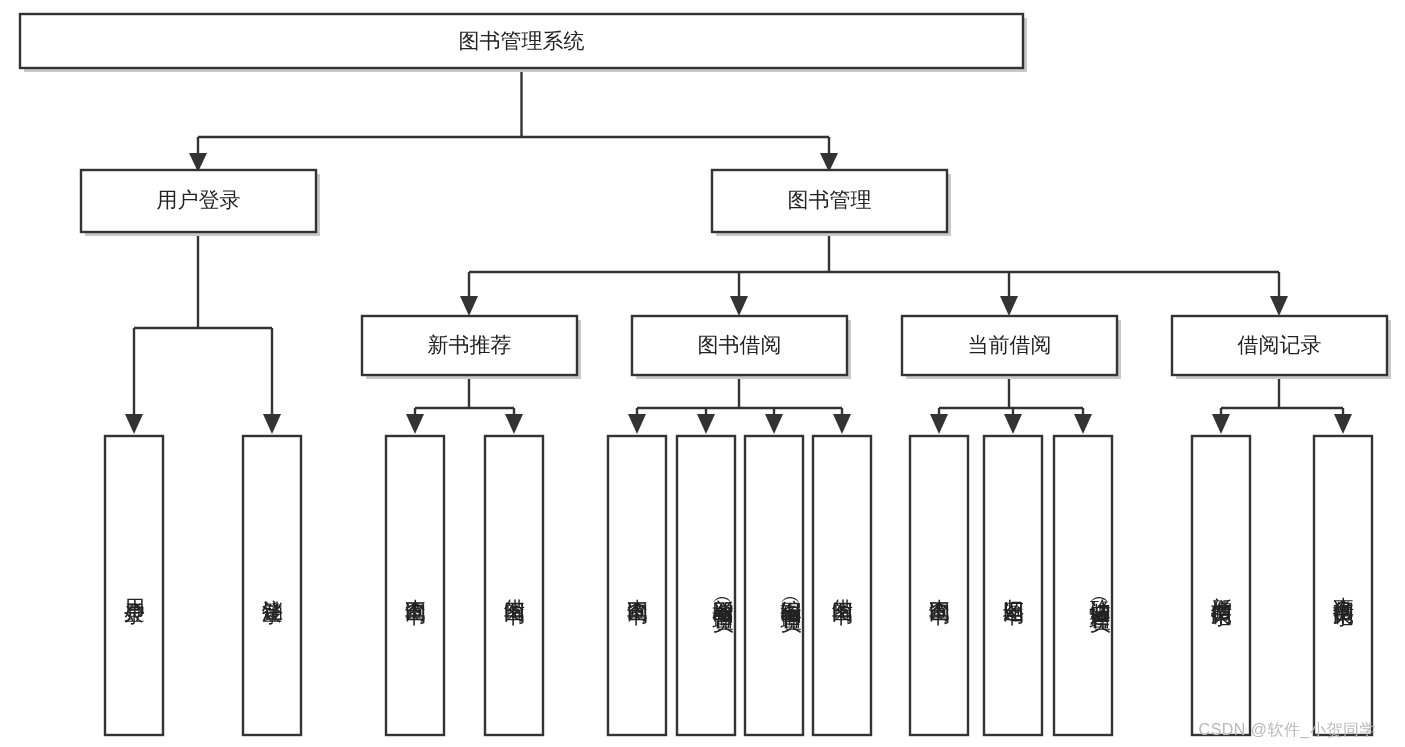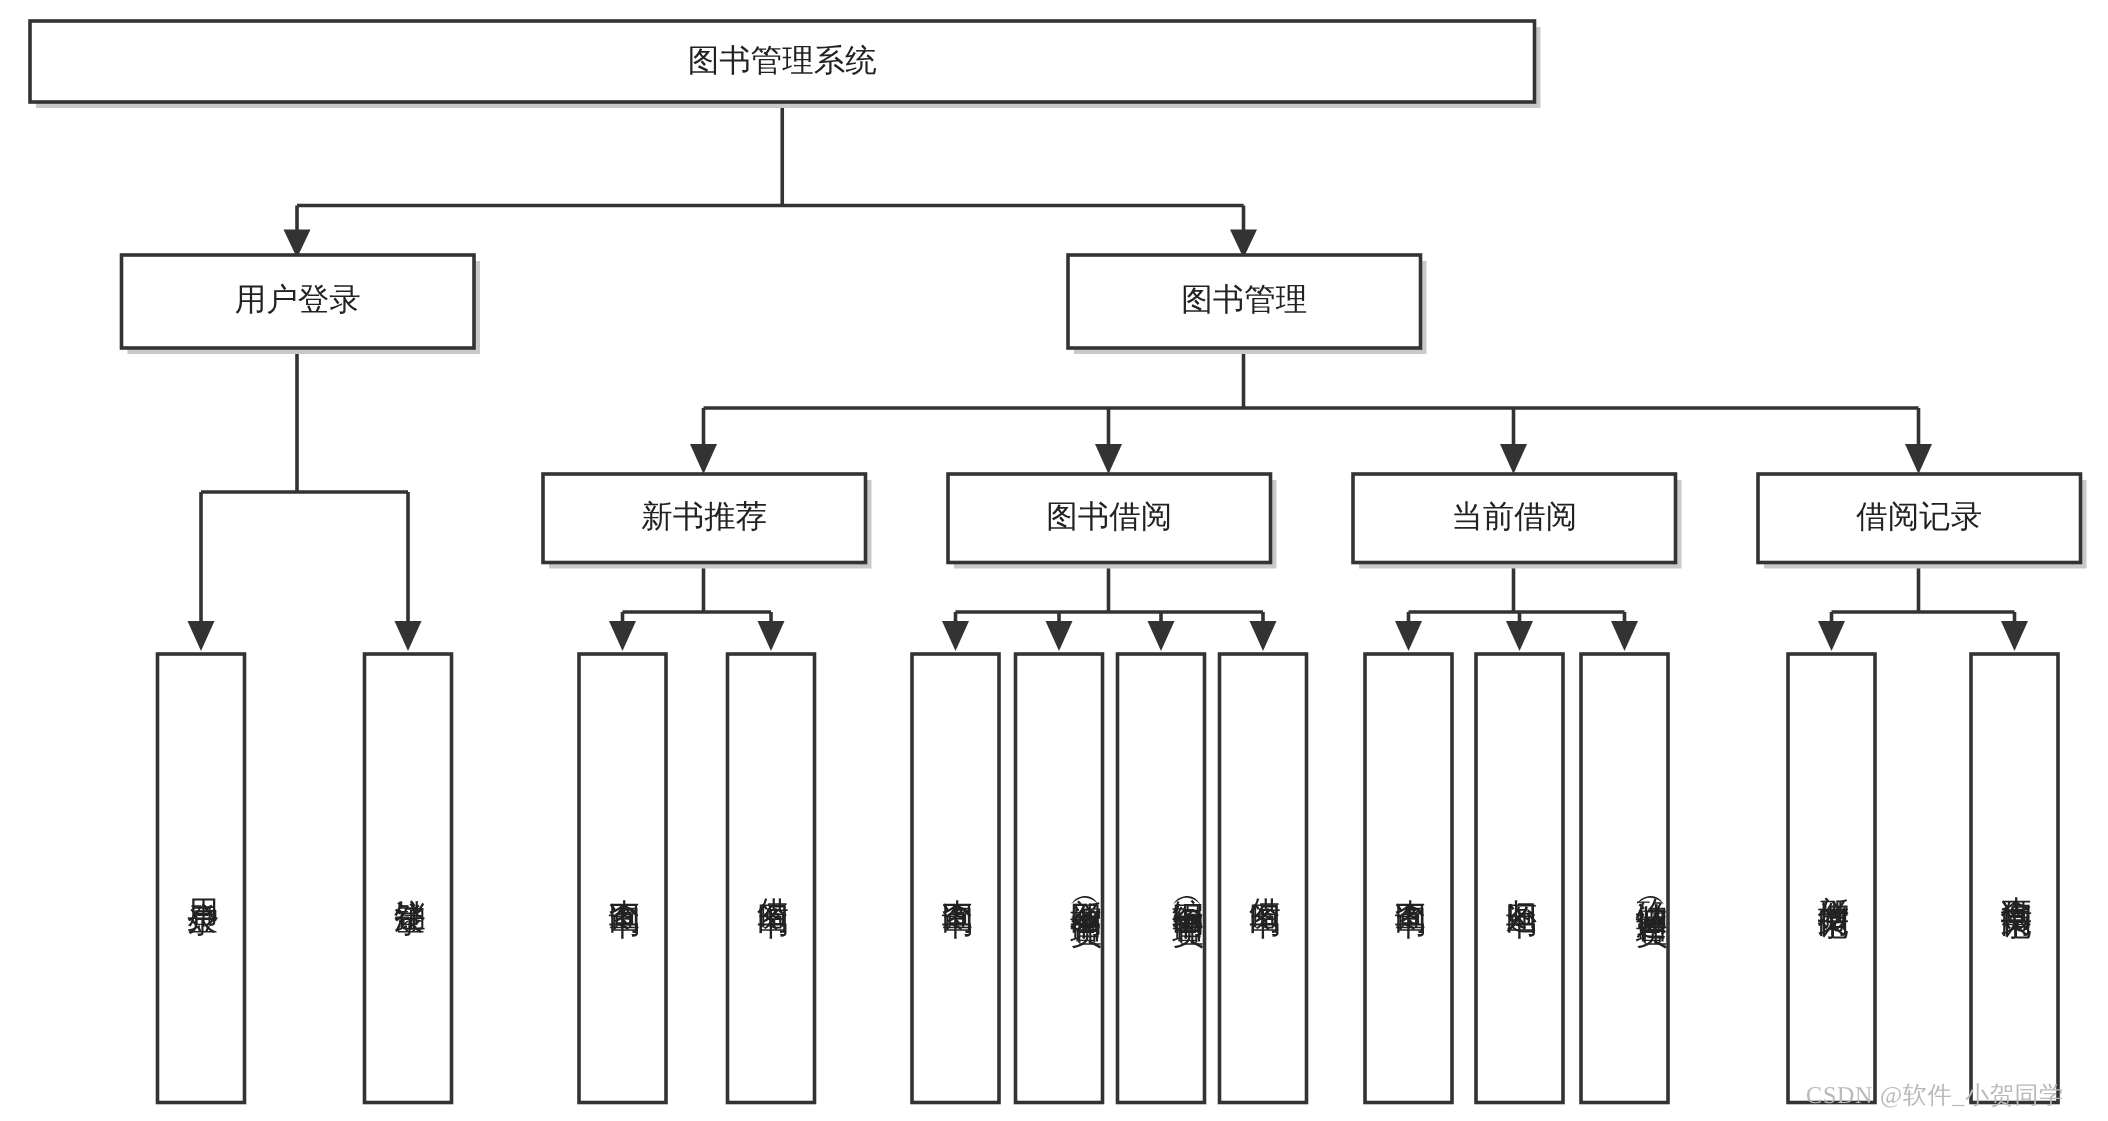--- a/index.html
+++ b/index.html
@@ -65,21 +65,21 @@
     line-height: 1.18;
     letter-spacing: 2px;
     color: #222222;
     white-space: nowrap;
     pointer-events: none;
   }
   .watermark {
     position: absolute;
     right: 14px;
     bottom: 6px;
-    font-family: Liberation Serif, serif;
+    font-family: Liberation Sans, sans-serif;
     font-size: 16px;
     color: #b9b9b9;
     letter-spacing: 0.5px;
     user-select: none;
   }
 </style>
 </head>
 <body>
 
 <div id="diagram-root">

